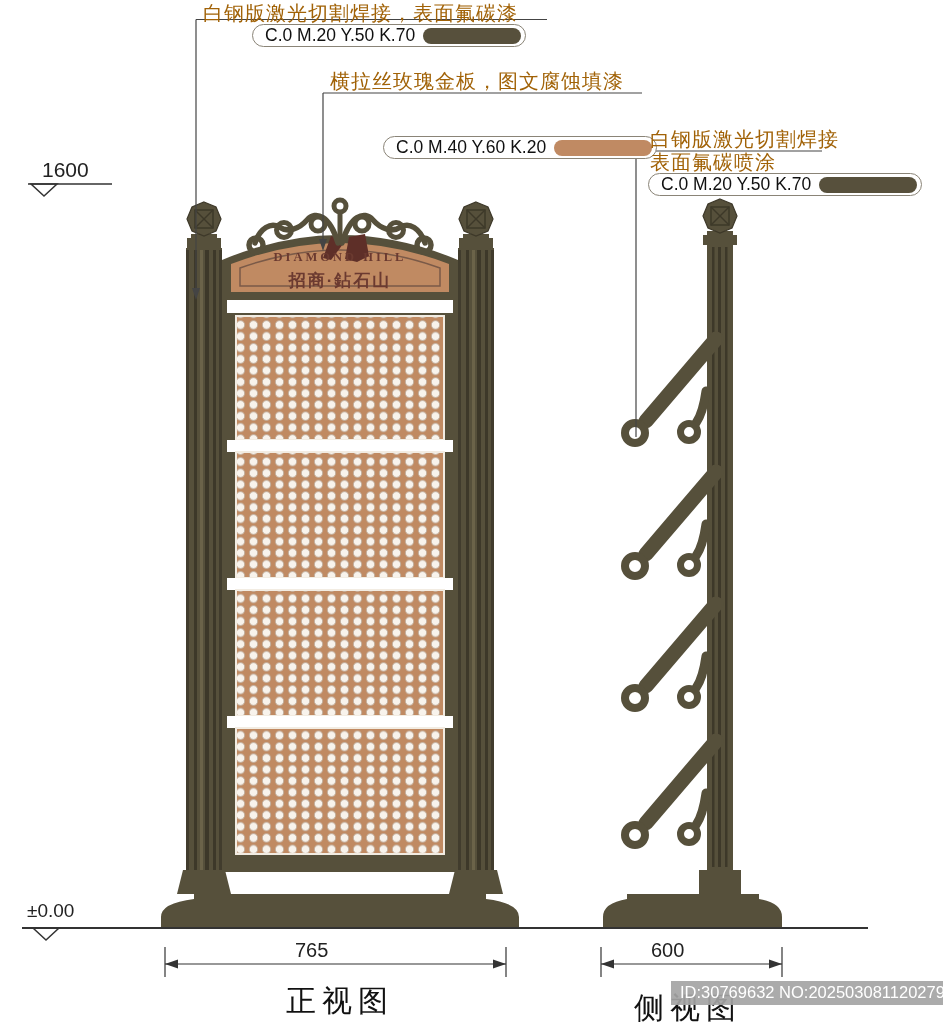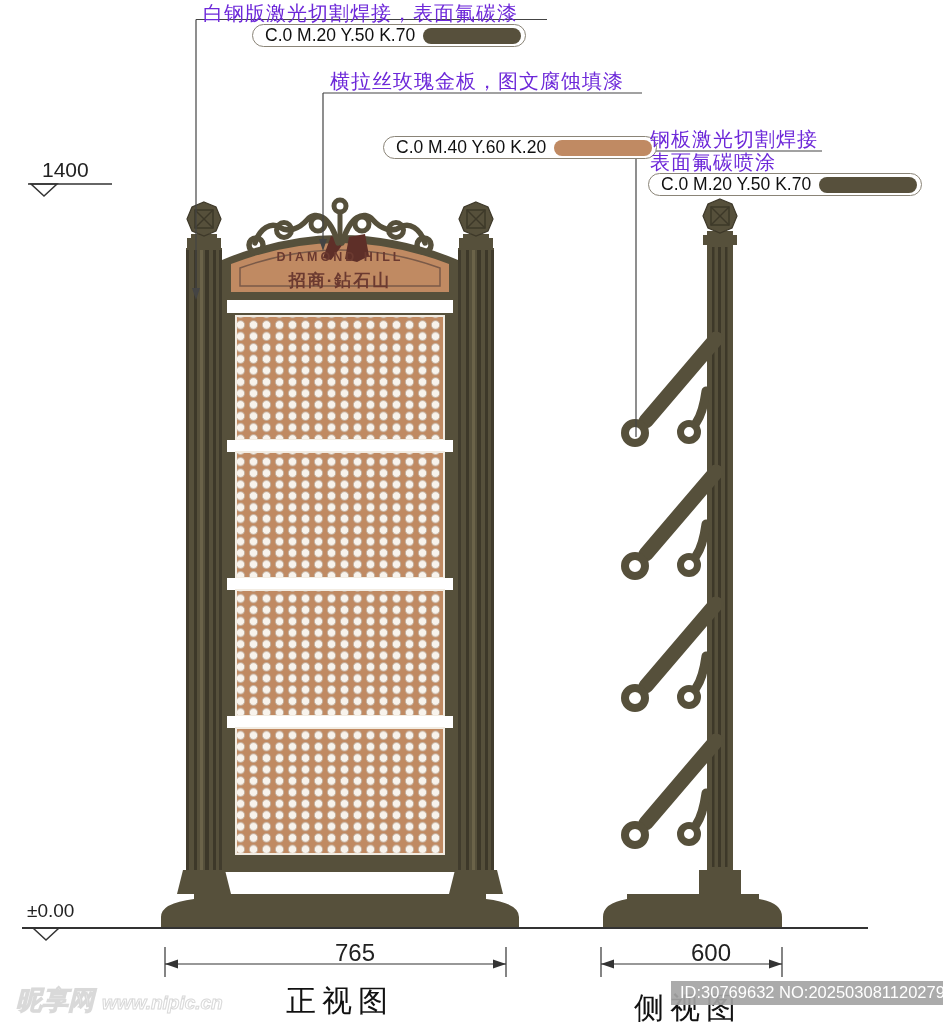--- a/index.html
+++ b/index.html
@@ -2,33 +2,33 @@
 <html><head>
 <meta charset="utf-8">
 <style>
   * { margin:0; padding:0; box-sizing:border-box; }
   html,body { background:#fff; }
   .canvas {
     position:relative; width:943px; height:1024px; background:#ffffff;
     overflow:hidden; font-family:"Liberation Sans", sans-serif; color:#111;
   }
   .layer { position:absolute; left:0; top:0; }
-  .ann-text { position:absolute; font-size:20px; letter-spacing:1px; white-space:nowrap; color:#6d28d9; }
+  .ann-text { position:absolute; font-size:20px; letter-spacing:1px; white-space:nowrap; color:#a16207; }
   .pill {
     position:absolute; height:23px; background:#fff; border:1.5px solid #8a8477;
     border-radius:13px; display:flex; align-items:center; gap:7px;
     padding:0 3px 0 12px; font-size:17.5px; color:#101010; white-space:nowrap;
   }
   .pill svg { display:block; }
   .level-text { position:absolute; font-size:21px; color:#222; white-space:nowrap; }
-  .dim-text { position:absolute; width:80px; text-align:right; font-size:24px; color:#222; }
+  .dim-text { position:absolute; width:80px; text-align:left; font-size:20px; color:#222; }
   .view-label { position:absolute; width:160px; text-align:center; font-size:30px; letter-spacing:6px; color:#111; }
   .brand {
     position:absolute; left:250px; top:250px; width:180px; text-align:center;
-    font-size:12.5px; letter-spacing:3px; font-weight:600; color:#6b3a30;
+    font-size:12.5px; letter-spacing:3px; font-weight:600; color:#6b3a30;font-family:Liberation Serif, serif;
   }
   .brand-cn {
     position:absolute; left:250px; top:269px; width:180px; text-align:center;
     font-size:17px; font-weight:bold; letter-spacing:2px; color:#6b3a30;
   }
   .id-badge {
     position:absolute; left:671px; top:981px; z-index:6;
     background:rgba(164,164,164,0.92); color:#fff; font-size:16.5px;
     padding:2px 9px 3px 9px; white-space:nowrap;
   }
@@ -213,40 +213,37 @@
   </div>
 
   <div class="ann-text" style="left:330px; top:68px;">横拉丝玫瑰金板，图文腐蚀填漆</div>
   <div class="pill" style="left:383px; top:94px;margin-top:42px;">
     <span>C.0 M.40 Y.60 K.20</span>
     <svg width="100" height="18">
       <rect x="1" y="1" width="98" height="16" rx="8" ry="8" fill="#c08a63"></rect>
     </svg>
   </div>
 
-  <div class="ann-text" style="left:650px; top:126px;">钢板激光切割焊接</div>
+  <div class="ann-text" style="left:650px; top:126px;">白钢版激光切割焊接</div>
   <div class="ann-text" style="left:650px; top:149px;">表面氟碳喷涂</div>
   <div class="pill" style="left:648px; top:173px;">
     <span>C.0 M.20 Y.50 K.70</span>
     <svg width="100" height="18">
       <rect x="1" y="1" width="98" height="16" rx="8" ry="8" fill="#57503c"></rect>
     </svg>
   </div>
 
-  <div class="level-text" style="left:42px; top:158px;">1400</div>
+  <div class="level-text" style="left:42px; top:158px;">1600</div>
   <div class="level-text" style="left:27px; top:900px; font-size:19px;">±0.00</div>
 
   <div class="brand">DIAMOND HILL</div>
   <div class="brand-cn">招商·鉆石山</div>
 
   <div class="dim-text" style="left:295px; top:939px;">765</div>
   <div class="dim-text" style="left:651px; top:939px;">600</div>
 
   <div class="view-label" style="left:260px; top:981px;">正视图</div>
   <div class="view-label" style="left:608px; top:988px;">侧视图</div>
 
   <div class="id-badge">ID:30769632 NO:20250308112027932104</div>
 
-  <div class="site-mark">
-    <span class="nm">昵享网</span><span class="url">www.nipic.cn</span>
-  </div>
 
 </div>
 
 </body></html>

